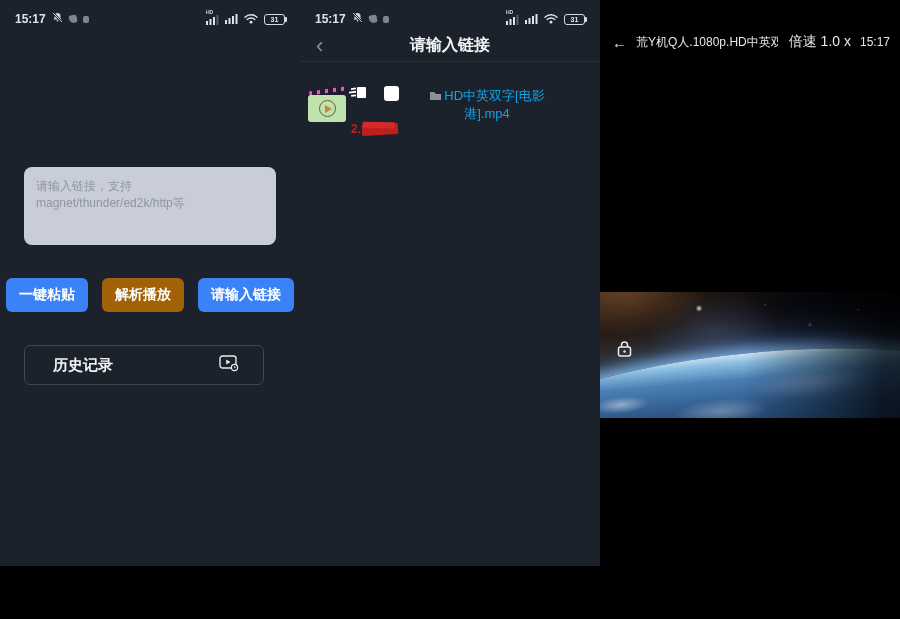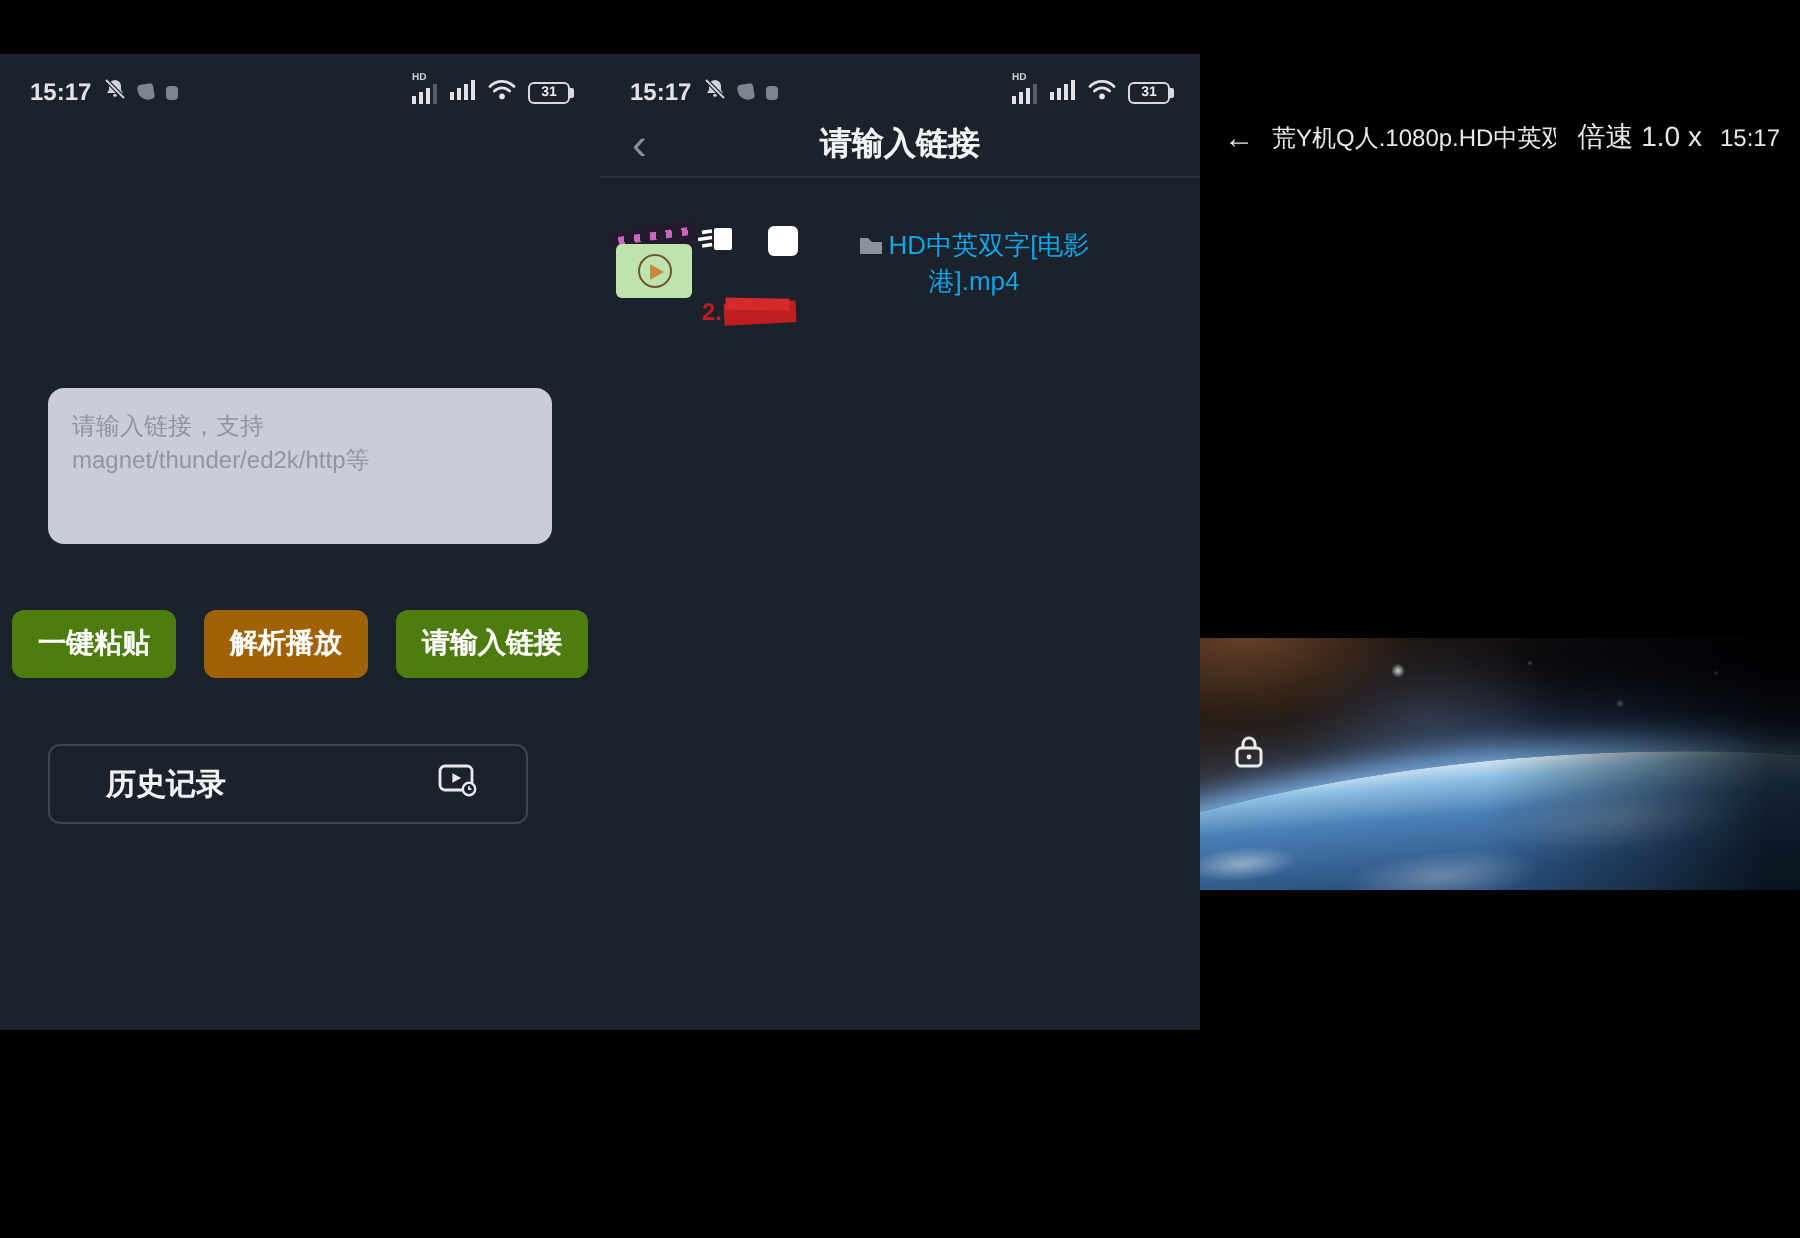--- a/index.html
+++ b/index.html
@@ -1,19 +1,19 @@
 <!DOCTYPE html>
 <html><head>
 <meta charset="utf-8">
 <style>
   * { margin:0; padding:0; box-sizing:border-box; }
   html,body { background:#000; }
   body { font-family:"Liberation Sans","DejaVu Sans",sans-serif; }
   .screen { width:900px; height:619px; display:flex; overflow:hidden; }
-  .panel { width:300px; height:488px; position:relative; overflow:hidden; flex:0 0 300px;margin-top:27px; }
+  .panel { width:300px; height:566px; position:relative; overflow:hidden; flex:0 0 300px; }
   .panel-dark { background:#1c222b; }
   .panel-black { background:#000; }
 
   
   .statusbar { position:absolute; top:8px; left:0; right:0; height:22px; display:flex;
     justify-content:space-between; align-items:center; padding:0 15px; }
   .sb-left { display:flex; align-items:center; gap:6px; color:#dfe3e8; font-size:12px; font-weight:700; }
   .sb-right { display:flex; align-items:center; gap:6px; }
   .sb-glyph-a { width:8px; height:8px; background:#7d8591; border-radius:2px 2px 2px 5px; transform:rotate(-10deg); }
   .sb-glyph-b { width:6px; height:7px; background:#7d8591; border-radius:2px; }
@@ -26,21 +26,21 @@
   .battery-num { font-size:7px; color:#e6e9ed; font-weight:700; }
 
   
   .link-input { position:absolute; top:167px; left:24px; width:252px; height:78px;
     background:#c9cdd9; border:none; border-radius:8px; padding:11px 12px; font-size:12px;
     color:#333; resize:none; font-family:inherit; }
   .link-input::placeholder { color:#8f95a1; }
   .btn-row { position:absolute; top:278px; left:0; width:300px; display:flex; justify-content:center; gap:14px; }
   .btn { height:34px; padding:0 13px; border:none; border-radius:6px; color:#fff; font-size:14px;
     font-weight:700; font-family:inherit; display:flex; align-items:center; cursor:pointer; }
-  .btn-gray { background:#4d7c0f; }
+  .btn-gray { background:#3b82f6; }
   .btn-orange { background:#a16207; }
   .history-box { position:absolute; top:345px; left:24px; width:240px; height:40px;
     border:1px solid #3f4651; border-radius:6px; display:flex; align-items:center;
     justify-content:space-between; padding:0 24px 0 28px; color:#f2f3f5; font-size:15px; font-weight:600; }
 
   
   .list-header { position:absolute; top:30px; left:0; right:0; height:32px;
     border-bottom:1px solid #2a303a; display:flex; align-items:center; justify-content:center;
     color:#f2f3f5; font-size:16px; font-weight:700; }
   .back-chevron { position:absolute; left:16px; top:50%; transform:translateY(-52%);

